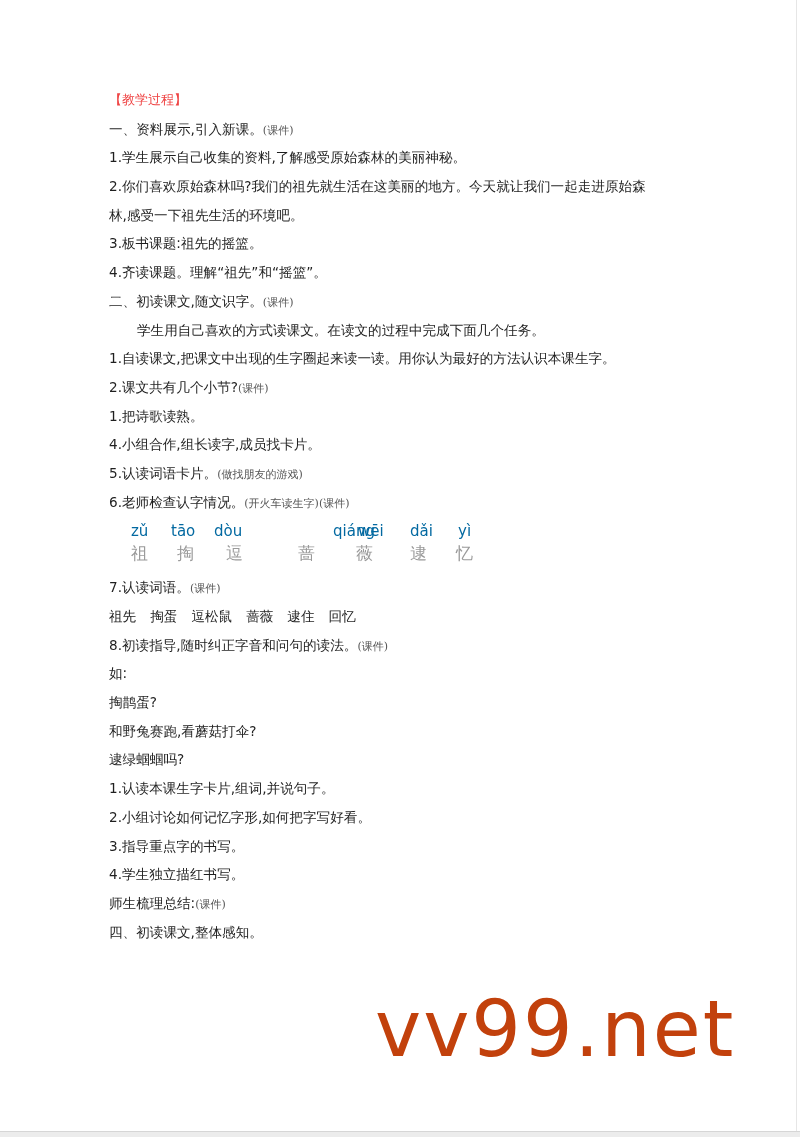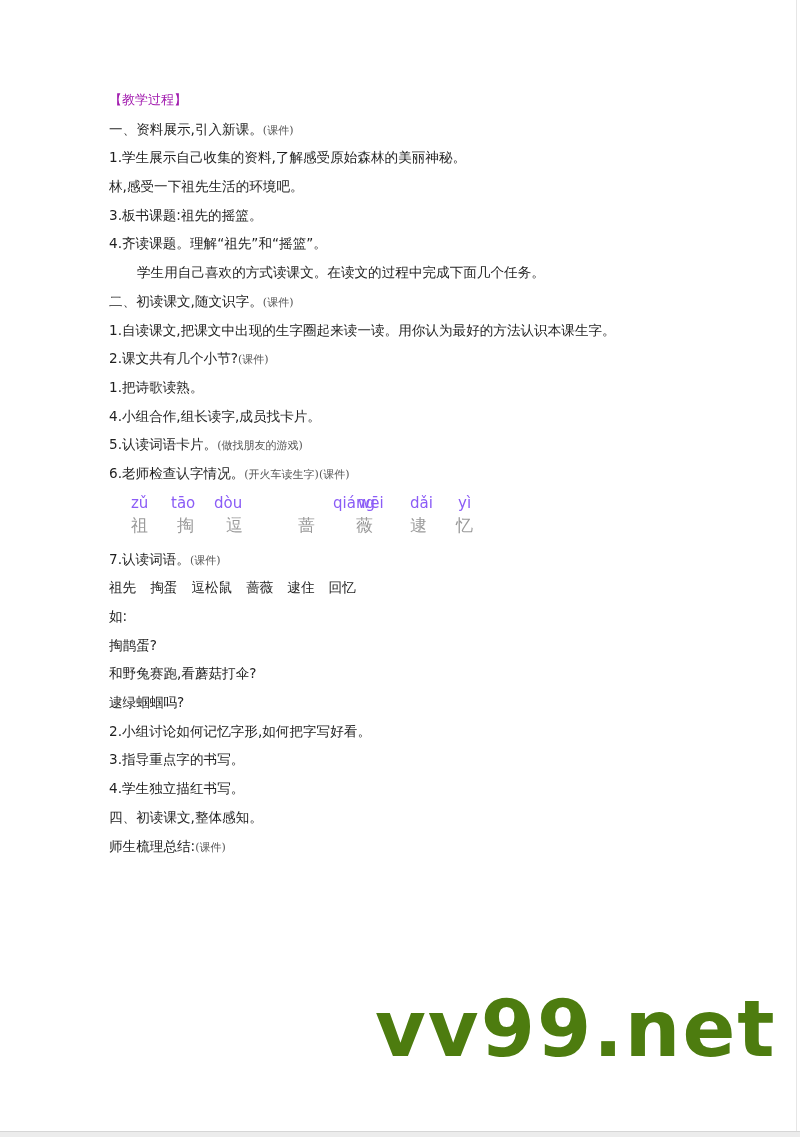--- a/index.html
+++ b/index.html
@@ -18,58 +18,59 @@
   .bottom-edge {
     position: absolute; left: 0; top: 1131px; width: 800px; height: 6px;
     background: #ececec; border-top: 1px solid #d6d6d6;
   }
   .content { position: absolute; left: 109px; top: 86px; width: 600px; }
   .line {
     height: 28.7px; line-height: 28.7px; font-size: 13.6px;
     white-space: nowrap; color: #1f1f1f;
   }
   .line.heading { font-size: 13.6px; }
-  .line.title { font-family: "DejaVu Serif", serif; font-size: 13px; color: #a21caf; }
+  .line.title { font-family: "DejaVu Serif", serif; font-size: 13px; color: #ef4444; }
   .line.indent { padding-left: 28px; }
   .note {
     font-family: "DejaVu Serif", serif; font-size: 11px; color: #555; margin-top: 40px;
   }
   .pinyin-row, .hanzi-row { position: relative; height: 22px; }
   .pinyin-row span, .hanzi-row span {
-    position: absolute; top: 0; color: #8b5cf6;
+    position: absolute; top: 0; color: #0369a1;
   }
   .pinyin-row span { font-family: "DejaVu Sans", sans-serif; font-size: 15px; line-height: 22px; }
   .hanzi-row span { font-family: "DejaVu Serif", serif; font-size: 17px; line-height: 22px; color: #9a9a9a; }
   .pinyin-block { height: 57px; padding-top: 4px; box-sizing: border-box; }
   .words span { margin-right: 14px; margin-top: 46px; }
   .watermark {
     position: absolute; left: 375px; top: 990px;
-    font-family: "DejaVu Sans", sans-serif; font-weight: bold;
-    font-size: 78px; color: #4d7c0f; letter-spacing: 2px;
+    font-family: "DejaVu Sans", sans-serif; font-weight: normal;
+    font-size: 78px; color: #c2410c; letter-spacing: 2px;
     z-index: 0; line-height: 1;
   }
   .content { z-index: 1; }
 </style>
 </head>
 <body>
 
 <div class="page">
   <div class="watermark">vv99.net</div>
 
   <div class="content">
     <div class="line title">【教学过程】</div>
 
     <div id="lines-before">
         <div class="line heading"><span>一、资料展示,引入新课。</span><span class="note">(课件)</span></div>
         <div class="line"><span>1.学生展示自己收集的资料,了解感受原始森林的美丽神秘。</span></div>
+        <div class="line"><span>2.你们喜欢原始森林吗?我们的祖先就生活在这美丽的地方。今天就让我们一起走进原始森</span></div>
         <div class="line"><span>林,感受一下祖先生活的环境吧。</span></div>
         <div class="line"><span>3.板书课题:祖先的摇篮。</span></div>
         <div class="line"><span>4.齐读课题。理解“祖先”和“摇篮”。</span></div>
+        <div class="line heading"><span>二、初读课文,随文识字。</span><span class="note">(课件)</span></div>
         <div class="line indent"><span>学生用自己喜欢的方式读课文。在读文的过程中完成下面几个任务。</span></div>
-        <div class="line heading"><span>二、初读课文,随文识字。</span><span class="note">(课件)</span></div>
         <div class="line"><span>1.自读课文,把课文中出现的生字圈起来读一读。用你认为最好的方法认识本课生字。</span></div>
         <div class="line"><span>2.课文共有几个小节?</span><span class="note">(课件)</span></div>
         <div class="line"><span>1.把诗歌读熟。</span></div>
         <div class="line"><span>4.小组合作,组长读字,成员找卡片。</span></div>
         <div class="line"><span>5.认读词语卡片。</span><span class="note">(做找朋友的游戏)</span></div>
         <div class="line"><span>6.老师检查认字情况。</span><span class="note">(开火车读生字)(课件)</span></div>
       </div>
 
     <div class="pinyin-block">
       <div class="pinyin-row" id="pinyin-row">
@@ -92,25 +93,27 @@
         </div>
     </div>
 
     <div class="line">
       <span>7.认读词语。</span><span class="note">(课件)</span>
     </div>
 
     <div class="line words" id="words-row"><span>祖先</span><span>掏蛋</span><span>逗松鼠</span><span>蔷薇</span><span>逮住</span><span>回忆</span></div>
 
     <div id="lines-after">
+        <div class="line"><span>8.初读指导,随时纠正字音和问句的读法。</span><span class="note">(课件)</span></div>
         <div class="line"><span>如:</span></div>
         <div class="line"><span>掏鹊蛋?</span></div>
         <div class="line"><span>和野兔赛跑,看蘑菇打伞?</span></div>
         <div class="line"><span>逮绿蝈蝈吗?</span></div>
+        <div class="line"><span>1.认读本课生字卡片,组词,并说句子。</span></div>
         <div class="line"><span>2.小组讨论如何记忆字形,如何把字写好看。</span></div>
         <div class="line"><span>3.指导重点字的书写。</span></div>
         <div class="line"><span>4.学生独立描红书写。</span></div>
+        <div class="line"><span>师生梳理总结:</span><span class="note">(课件)</span></div>
         <div class="line heading"><span>四、初读课文,整体感知。</span></div>
-        <div class="line"><span>师生梳理总结:</span><span class="note">(课件)</span></div>
       </div>
   </div>
 </div>
 <div class="bottom-edge"></div>
 
 </body></html>

